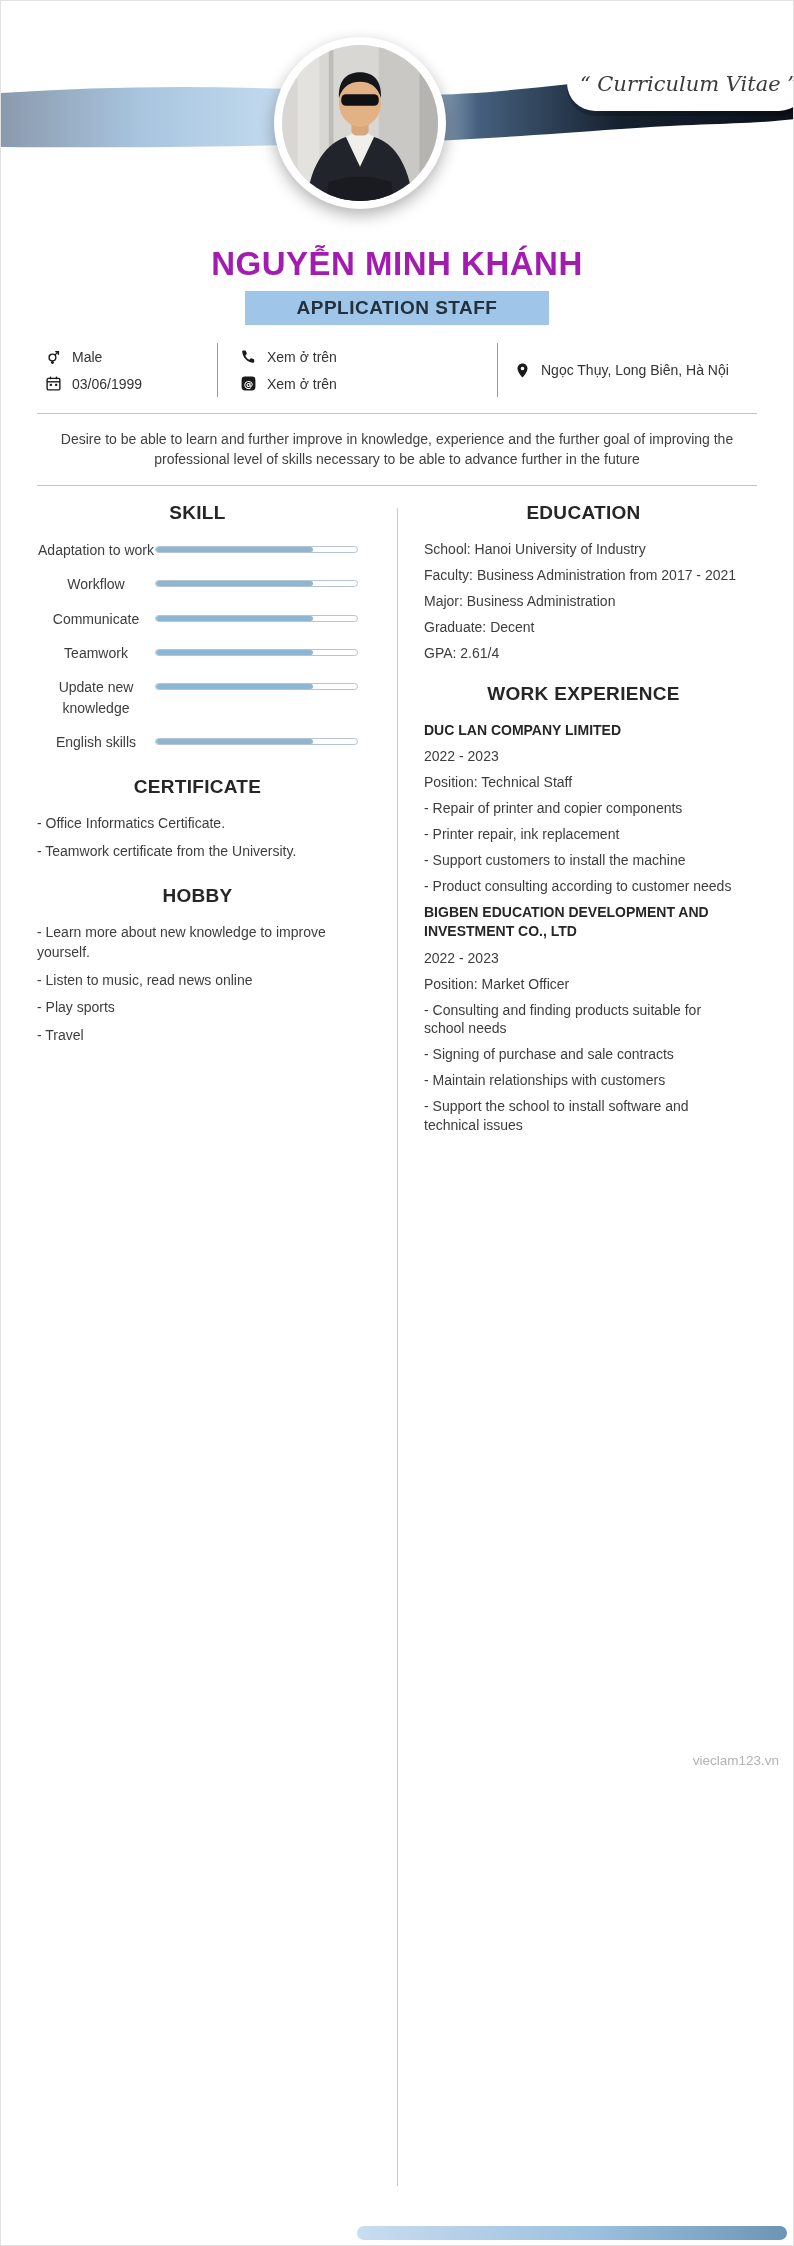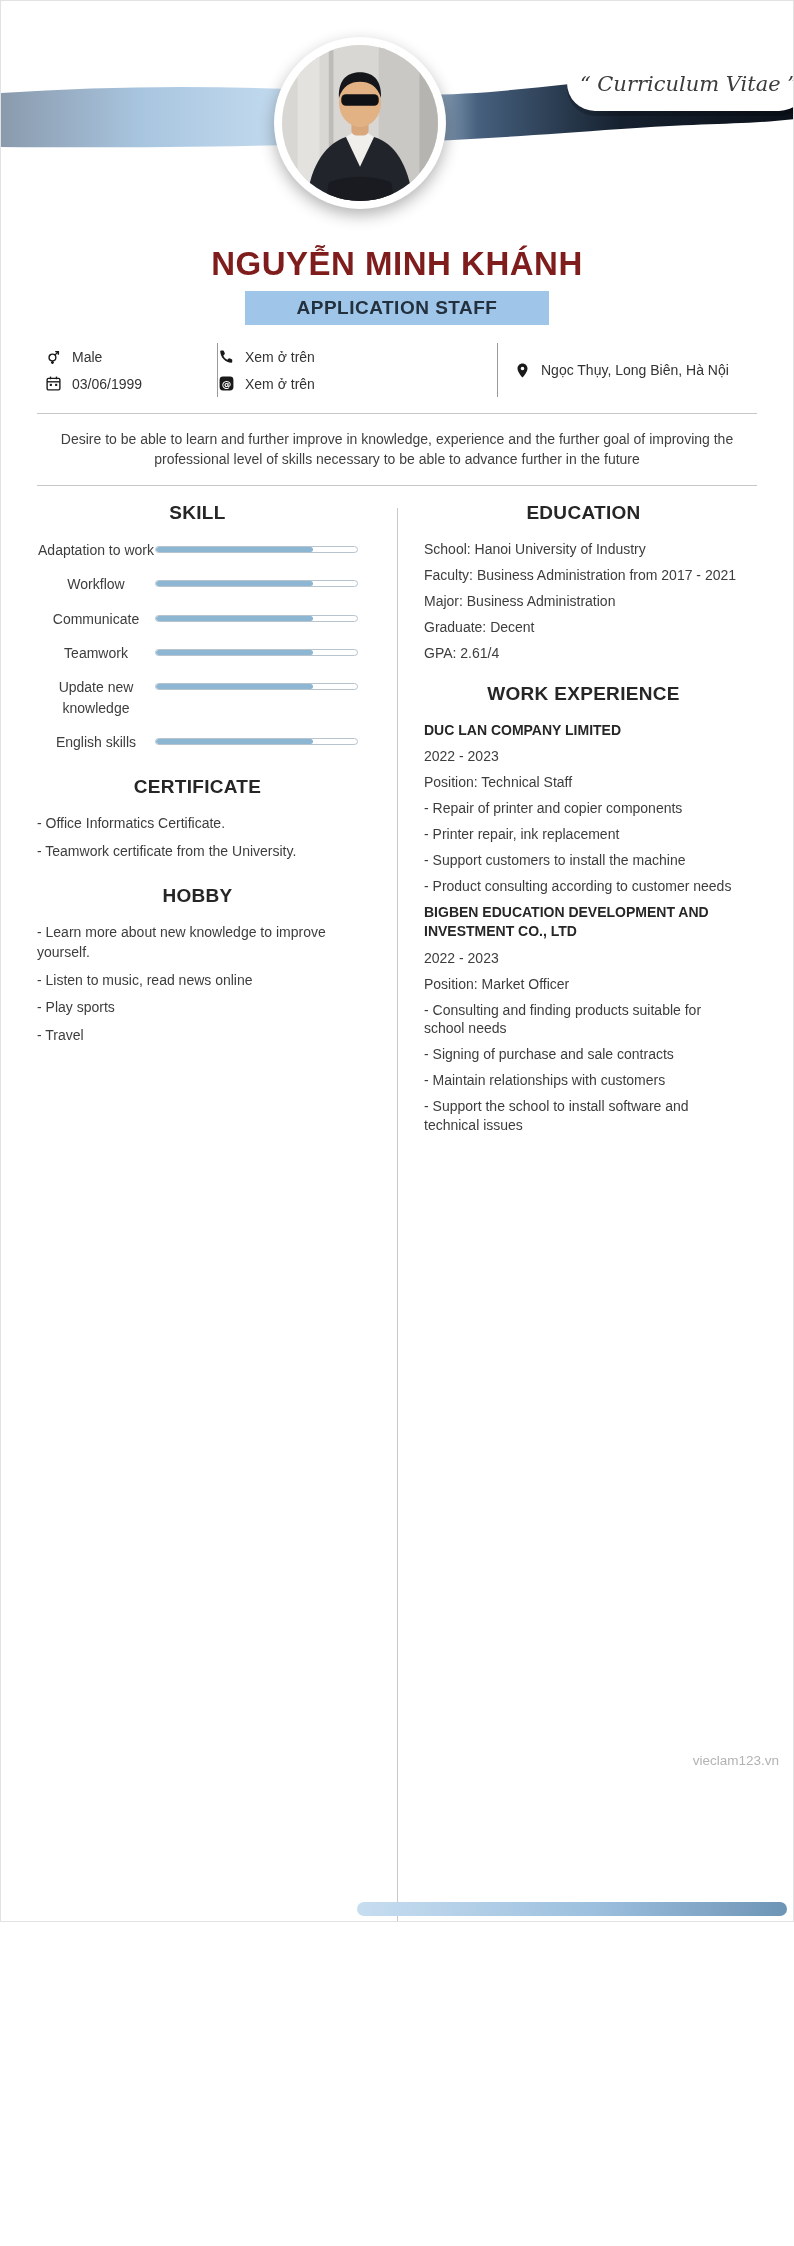--- a/index.html
+++ b/index.html
@@ -5,21 +5,21 @@
   * { box-sizing: border-box; }
   body {
     margin: 0;
     background: #ffffff;
     font-family: "Liberation Sans", "DejaVu Sans", sans-serif;
     color: #3d3d3d;
   }
   .page {
     position: relative;
     width: 794px;
-    height: 1922px;
+    height: 2246px;
     background: #ffffff;
     border: 1px solid #e2e2e2;
     overflow: hidden;
   }
 
   
   .header-area { position: relative; height: 232px; }
   .band-svg { position: absolute; top: 0; left: 0; width: 794px; height: 230px; }
   .ribbon-label-text {
     font-family: "DejaVu Serif", "Liberation Serif", serif;
@@ -42,38 +42,38 @@
     overflow: hidden;
   }
   .photo-inner svg { display:block; width: 100%; height: 100%; }
 
   .name {
     margin: 12px 0 0;
     text-align: center;
     font-size: 33px;
     font-weight: 700;
     letter-spacing: 0.5px;
-    color: #7f1d1d;
+    color: #a21caf;
   }
   .badge-wrap { text-align: center; margin-top: 8px; }
   .title-badge {
     display: inline-block;
     background: #9fc5e8;
     color: #23313f;
     font-size: 19px;
     font-weight: 700;
     padding: 6px 52px;
     letter-spacing: 0.5px;
   }
 
   
   .contact { display: flex; margin: 18px 34px 0; align-items: stretch; }
   .contact-col { display: flex; flex-direction: column; justify-content: center; }
   .contact-col.c1 { width: 182px; padding-left: 10px; }
-  .contact-col.c2 { flex: 1; border-left: 1px solid #9a9a9a; }
+  .contact-col.c2 { flex: 1; border-left: 1px solid #9a9a9a; padding-left: 22px; }
   .contact-col.c3 { width: 262px; border-left: 1px solid #9a9a9a; padding-left: 16px; }
   .contact-row { display: flex; align-items: center; gap: 10px; margin: 5px 0; font-size: 14px; color: #333; }
   .ic { width: 17px; height: 17px; flex: 0 0 17px; }
 
   .rule {
     border: none;
     border-top: 1px solid #c6c6c6;
     margin: 16px 36px;
   }
 

